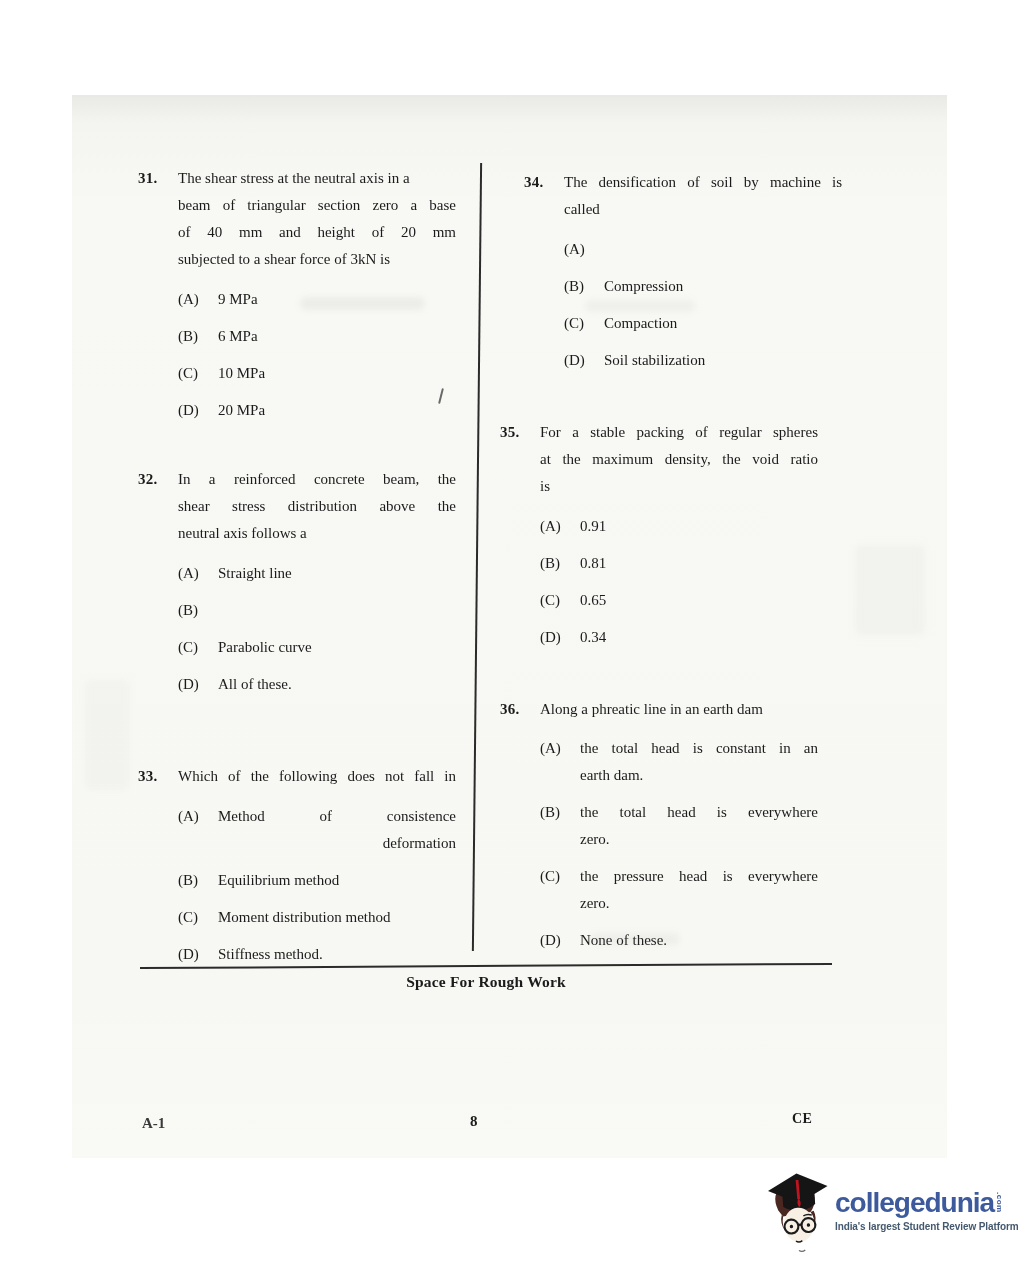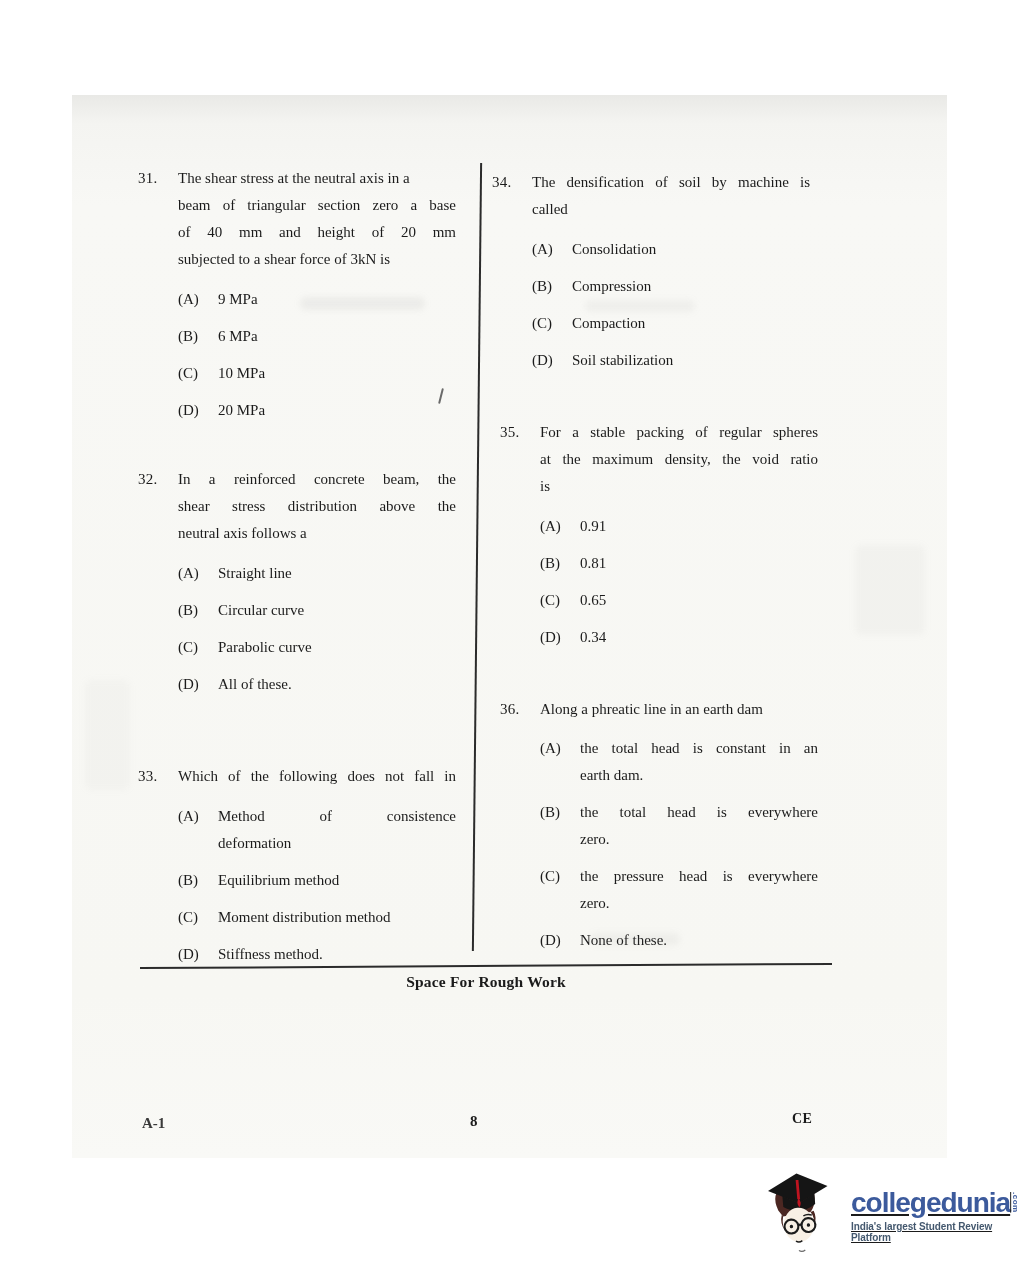--- a/index.html
+++ b/index.html
@@ -10,21 +10,21 @@
     color:#1b1b1b;
     position:relative;
     overflow:hidden;
   }
   .scan-page {
     position:absolute; left:72px; top:95px; width:875px; height:1063px;
     background:linear-gradient(180deg,#e9e9e6 0px,#f4f4f1 28px,#f8f8f5 110px,#f7f7f3 900px,#f9f9f6 100%);
   }
   
   .q { position:absolute; width:320px; font-size:15px; line-height:27px; }
-  .qnum { position:absolute; left:0; top:0; font-weight:normal; letter-spacing:0.3px; }
+  .qnum { position:absolute; left:0; top:0; font-weight:bold; letter-spacing:0.3px; }
   .qtext { margin-left:40px; width:278px; }
   .qline { white-space:nowrap; }
   .jl { white-space:normal; text-align:justify; text-align-last:justify; }
   .opts { margin-top:13px; }
   .opt { display:flex; margin-top:10px; }
   .olabel { width:40px; flex:none; }
   .otext { width:238px; }
   .oline { white-space:nowrap; }
   
   .divider-v {
@@ -43,21 +43,21 @@
   .booklet-code { position:absolute; left:70px; top:1020px; font-weight:bold; font-size:15px; color:#3a3a3a;text-align:center; }
   .page-num     { position:absolute; left:398px; top:1018px; font-weight:bold; font-size:15px; }
   .paper-code   { position:absolute; left:720px; top:1016px; font-weight:bold; font-size:14px; letter-spacing:0.5px; }
   
   .logo {
     position:absolute; left:768px; top:1170px; width:252px; height:102px;
     display:flex; align-items:flex-start;
     font-family:"Liberation Sans","DejaVu Sans",sans-serif;
   }
   .mascot { width:64px; height:84px; flex:none; transform:rotate(-5deg); margin-top:2px; }
-  .logo-right { margin-left:19px; margin-top:18px;text-decoration:underline; }
+  .logo-right { margin-left:3px; margin-top:18px; }
   .brand-row { display:flex; align-items:flex-start; }
   .brand {
     font-size:28px; font-weight:bold; color:#3c5a9c; letter-spacing:-1px; line-height:30px;
   }
   .brand-com {
     writing-mode:vertical-rl; font-size:8px; font-weight:bold; color:#3c5a9c;
     margin-left:1px; margin-top:4px; letter-spacing:0.5px;
   }
   .tagline { font-size:10px; font-weight:bold; color:#44586e; margin-top:3px; letter-spacing:-0.1px; }
   
@@ -108,21 +108,20 @@
       <div class="qline jl">In a reinforced concrete beam, the</div>
       <div class="qline jl">shear stress distribution above the</div>
       <div class="qline">neutral axis follows a</div>
       <div class="opts">
         <div class="opt">
           <span class="olabel">(A)</span>
           <span class="otext"><span class="oline">Straight line</span></span>
         </div>
         <div class="opt">
           <span class="olabel">(B)</span>
-          <span class="otext"><span class="oline">Circular curve</span></span>
         </div>
         <div class="opt">
           <span class="olabel">(C)</span>
           <span class="otext"><span class="oline">Parabolic curve</span></span>
         </div>
         <div class="opt">
           <span class="olabel">(D)</span>
           <span class="otext"><span class="oline">All of these.</span></span>
         </div>
       </div>
@@ -131,48 +130,47 @@
 
   <div class="q" style="left:66px; top:640px;margin-top:28px;">
     <div class="qnum">33.</div>
     <div class="qtext">
       <div class="qline jl">Which of the following does not fall in</div>
       <div class="opts">
         <div class="opt">
           <span class="olabel">(A)</span>
           <span class="otext">
             <span class="oline jl" style="display:block;">Method of consistence</span>
-            <span class="oline" style="display:block;">deformation</span>
+            <span class="oline" style="display:block;text-align:right;">deformation</span>
           </span>
         </div>
         <div class="opt">
           <span class="olabel">(B)</span>
           <span class="otext"><span class="oline">Equilibrium method</span></span>
         </div>
         <div class="opt">
           <span class="olabel">(C)</span>
           <span class="otext"><span class="oline">Moment distribution method</span></span>
         </div>
         <div class="opt">
           <span class="olabel">(D)</span>
           <span class="otext"><span class="oline">Stiffness method.</span></span>
         </div>
       </div>
     </div>
   </div>
 
-  <div class="q" style="left:420px; top:74px;">
+  <div class="q" style="left:452px; top:74px;">
     <div class="qnum">34.</div>
     <div class="qtext">
       <div class="qline jl">The densification of soil by machine is</div>
       <div class="qline">called</div>
       <div class="opts">
         <div class="opt">
           <span class="olabel">(A)</span>
-          <span class="otext"><span class="oline">Consolidation</span></span>
         </div>
         <div class="opt">
           <span class="olabel">(B)</span>
           <span class="otext"><span class="oline">Compression</span></span>
         </div>
         <div class="opt">
           <span class="olabel">(C)</span>
           <span class="otext"><span class="oline">Compaction</span></span>
         </div>
         <div class="opt">

